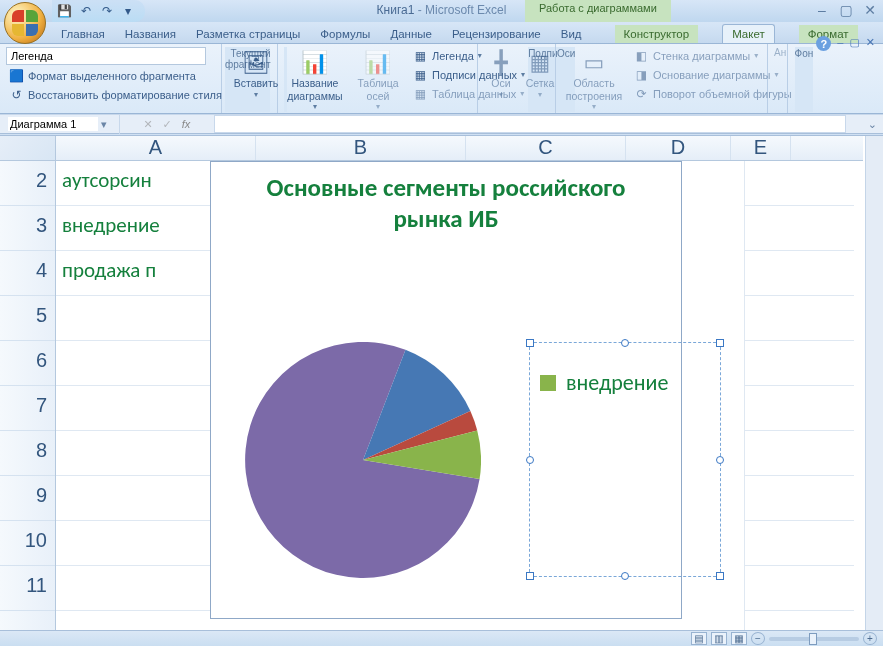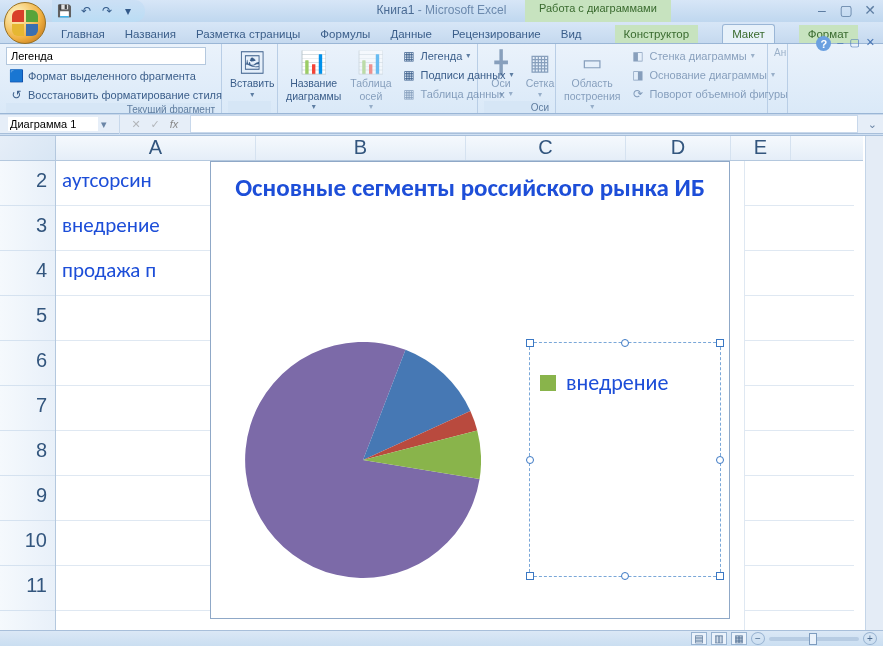--- a/index.html
+++ b/index.html
@@ -97,21 +97,21 @@
   .ribbon {
     height: 70px;
     background: linear-gradient(#eaf2fb,#dae9f8);
     border-bottom:1px solid #9ab6d6;
     display:flex;
     overflow:hidden;
   }
   .group {
     border-right:1px solid #b9cee6;
     padding: 3px 6px 1px;
-    display:flex; flex-direction:column;
+    display:flex; 
     position:relative;
   }
   .group-body { flex:1; display:flex; align-items:flex-start; gap:5px; }
   .group-label {
     text-align:right; color:#5f7da0; font-size:10px; padding-top:1px;
     background:#d6e6f6;
   }
   .big-btn {
     display:flex; flex-direction:column; align-items:center;
     width:56px; padding:2px 2px;
@@ -128,21 +128,21 @@
   .dd::after{content:" ▾"; font-size:8px; color:#5d7da2}
   .disabled{opacity:.55}
 
   
   .formula-bar {
     height:20px;
     background:#e6eef8;
     border-top:1px solid #c8d8eb;
     border-bottom:1px solid #a8bfda;
     display:flex; align-items:center;
-    gap:4px;
+    gap:16px;
   }
   .name-box-wrap{
     width:120px; height:19px; border-right:1px solid #c8d8eb;
     display:flex; align-items:center; padding-left:8px;
   }
   .name-box-wrap input{border:none;background:#fff;width:90px;font-size:11px}
   .name-box-wrap span{color:#6a85a6;padding:0 3px}
   .fx-btns{display:flex;gap:3px;color:#888;padding:0 4px}
   .fx-btns span{width:16px;text-align:center}
   .formula-input{flex:1;background:#fff;height:18px;border:1px solid #c8d8eb}
@@ -167,27 +167,27 @@
 
   .row-headers {
     position:absolute; left:0; top:25px; bottom:0; width:56px;
     background:linear-gradient(90deg,#f5f9fd,#e8f0f9);
     border-right:1px solid #b4c8de; z-index:2;
   }
   .row-h{ height:45px; border-bottom:1px solid #d5e2f0; color:#33567e; font-size:20px; text-align:right; padding:8px 8px 0 0;}
   
   .cells {
     position:absolute; left:56px; top:25px; right:20px; bottom:0;
-    font-size:21px; font-family: Calibri, sans-serif; color:#1d4ed8;
+    font-size:21px; font-family: Calibri, sans-serif; color:#15803d;
   }
   .cell{ position:absolute; border-right:1px solid #dfe8f2; border-bottom:1px solid #dfe8f2; padding:6px 4px 0 6px; overflow:hidden; white-space:nowrap;}
 
   
   .chart-obj {
-    position:absolute; left:154px; top:0px; width:520px; height:458px;
+    position:absolute; left:154px; top:0px; width:472px; height:458px;
     background:#fff; border:1px solid #8fa8c7;
   }
   .chart-title { text-align:center; font-weight:bold; font-size:25px; font-family: Calibri, sans-serif; padding:10px 20px 6px; line-height:1.25;}
   .pie-wrap { position:absolute; left:34px; top:180px; width:236px; height:236px; }
   .legend-box {
     position:absolute; left:318px; top:180px; width:192px; height:235px;
     border:1px dashed #7aa7d8;
     padding:10px 6px;
     font-size:22px; font-family: Calibri, sans-serif;
   }

